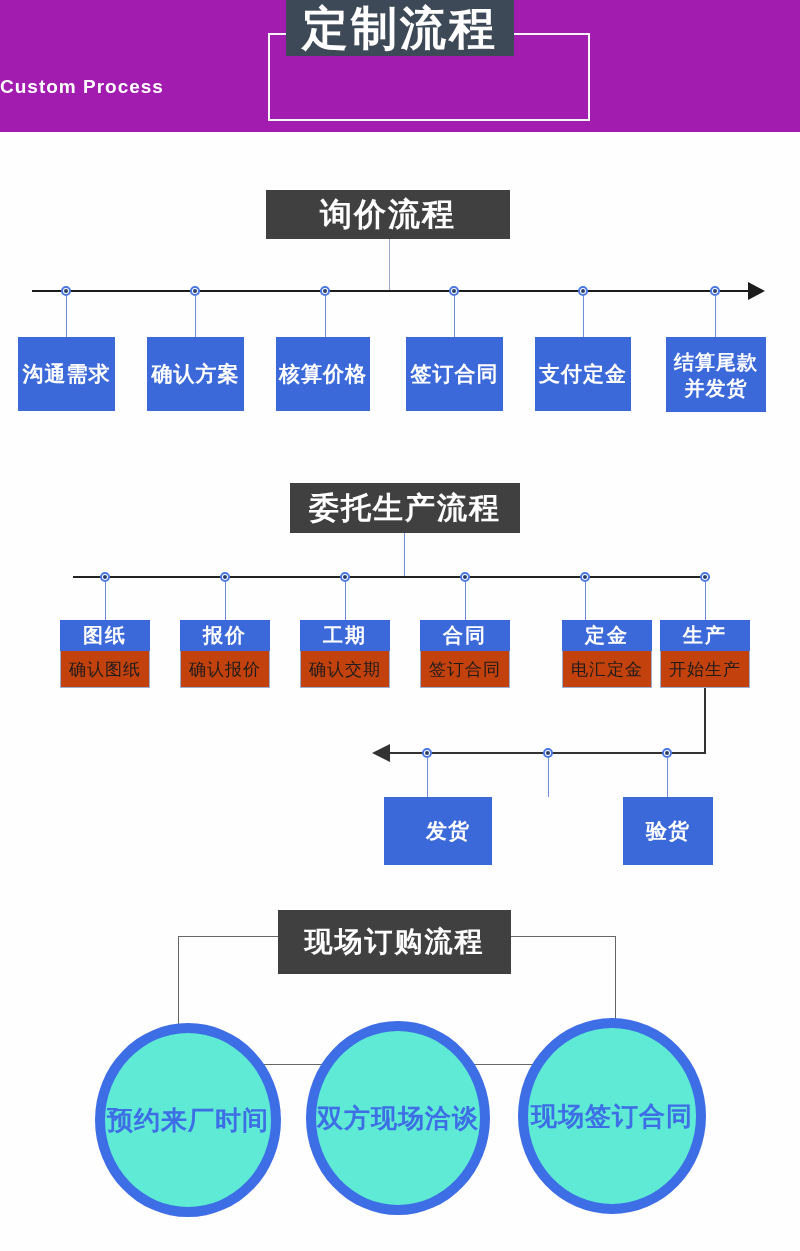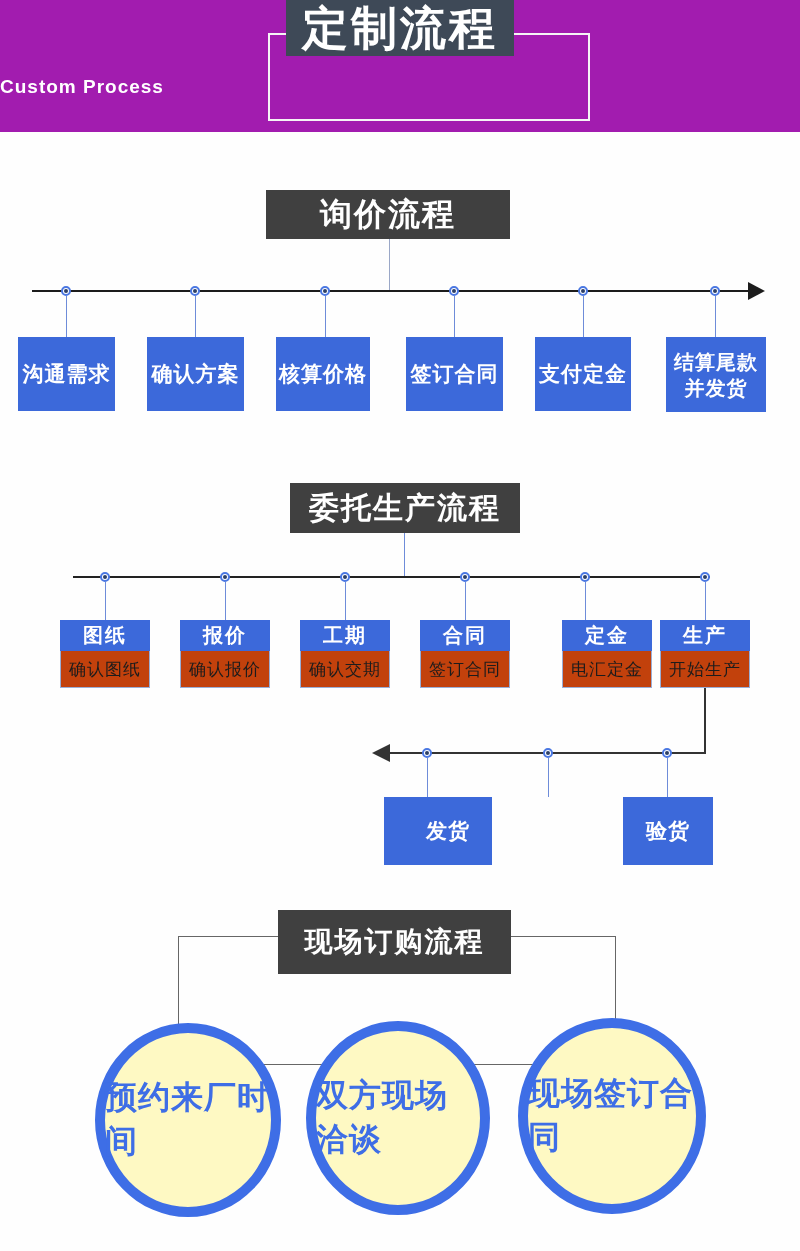--- a/index.html
+++ b/index.html
@@ -39,23 +39,23 @@
   .stage{position:absolute;width:90px;}
   .stage .hd{height:31px;background:#3c69da;color:#fff;font-weight:bold;font-size:20px;
     display:flex;align-items:center;justify-content:center;letter-spacing:2px;}
   .stage .bd{height:36px;background:#c2410c;border:1px solid #9aaed6;border-top:none;
     box-sizing:content-box;color:#1c1c1c;font-size:17px;
     display:flex;align-items:center;justify-content:center;letter-spacing:1px;}
   .oem{position:absolute;left:110px;top:448px;width:600px;text-align:center;
     color:#111;font-size:22px;letter-spacing:1px;}
   
   .pcircle{position:absolute;box-sizing:border-box;border:10px solid #3e6ee6;
-    border-radius:50%;background:#fef9c3;z-index:1;display:flex;align-items:center;
-    justify-content:center;color:#3e6ee6;font-weight:bold;font-size:32px;
-    text-align:left;letter-spacing:1px;}
+    border-radius:50%;background:#5eead4;z-index:1;display:flex;align-items:center;
+    justify-content:center;color:#3e6ee6;font-weight:bold;font-size:26px;
+    text-align:right;letter-spacing:1px;}
 </style>
 </head>
 <body>
 
 <div class="page">
 
   <div class="banner">
     <div class="banner-frame"></div>
     <div class="banner-title">
       <span>定制流程</span>

